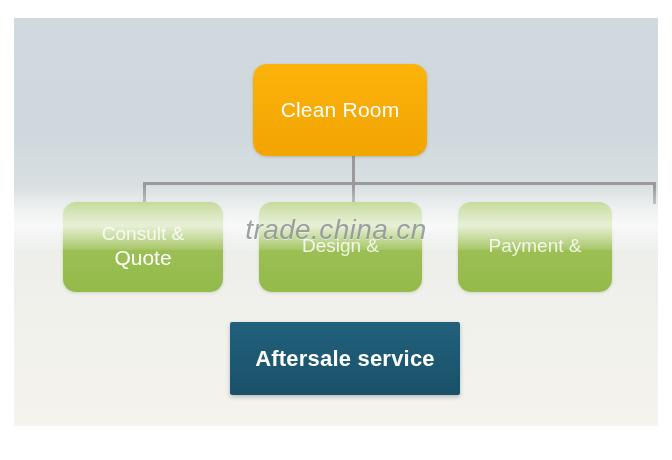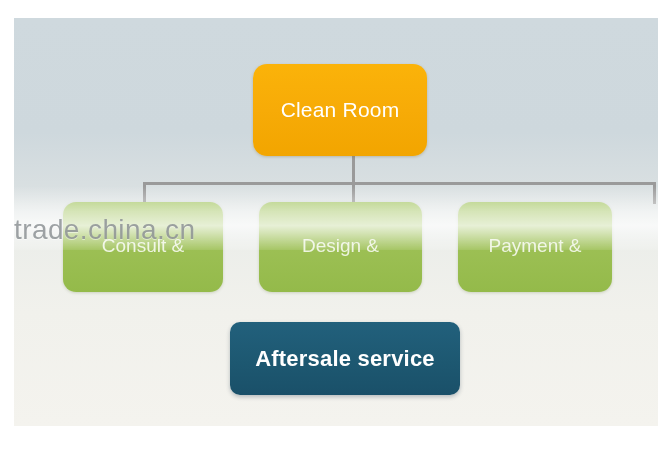--- a/index.html
+++ b/index.html
@@ -92,60 +92,62 @@
   }
   .node.green .line1 {
     
     font-size: 19px;
     color: rgba(255,255,255,0.82);
     margin-bottom: 1px;
   }
 
   .node.blue {
     background: linear-gradient(180deg, #22607c 0%, #1d5871 55%, #1a5069 100%);
-    border-radius: 10px;
+    border-radius: 2px;
     font-size: 22px;
     font-weight: bold;
     letter-spacing: 0.2px;
     box-shadow: 0 2px 4px rgba(40,60,75,0.30);
   }
 
   
   #watermark {
     position: absolute;
     left: 0;
     top: 196px;
     width: 644px;
-    text-align: left;
+    text-align: center;
     font-size: 28px;
     color: #8e9396;
     opacity: 0.85;
     letter-spacing: 0.4px;
     pointer-events: none;
     text-shadow: 0 1px 0 rgba(255,255,255,0.55);
+    font-style: italic;
   }
 </style>
 </head>
 <body>
 
 <div id="frame">
   <div id="canvas">
 
     <div class="line v" style="left:338px; top:138px; height:46px;"></div>
     <div class="line h" style="left:129px; top:164px; width:513px;"></div>
     <div class="line v" style="left:129px; top:164px; height:22px;"></div>
     <div class="line v" style="left:338px; top:164px; height:22px;"></div>
     <div class="line v" style="left:639px; top:164px; height:22px;"></div>
 
     <div class="node orange" style="left:239px; top:46px; width:174px; height:92px;">
       <span class="line1">Clean Room</span>
     </div>
 
     <div class="node green" style="left:49px; top:184px; width:160px; height:90px;">
       <span class="line1">Consult &amp;</span>
+      <span class="line2">Quote</span>
     </div>
 
     <div class="node green" style="left:245px; top:184px; width:163px; height:90px;">
       <span class="line1">Design &amp;</span>
     </div>
 
     <div class="node green" style="left:444px; top:184px; width:154px; height:90px;">
       <span class="line1">Payment &amp;</span>
     </div>
 

